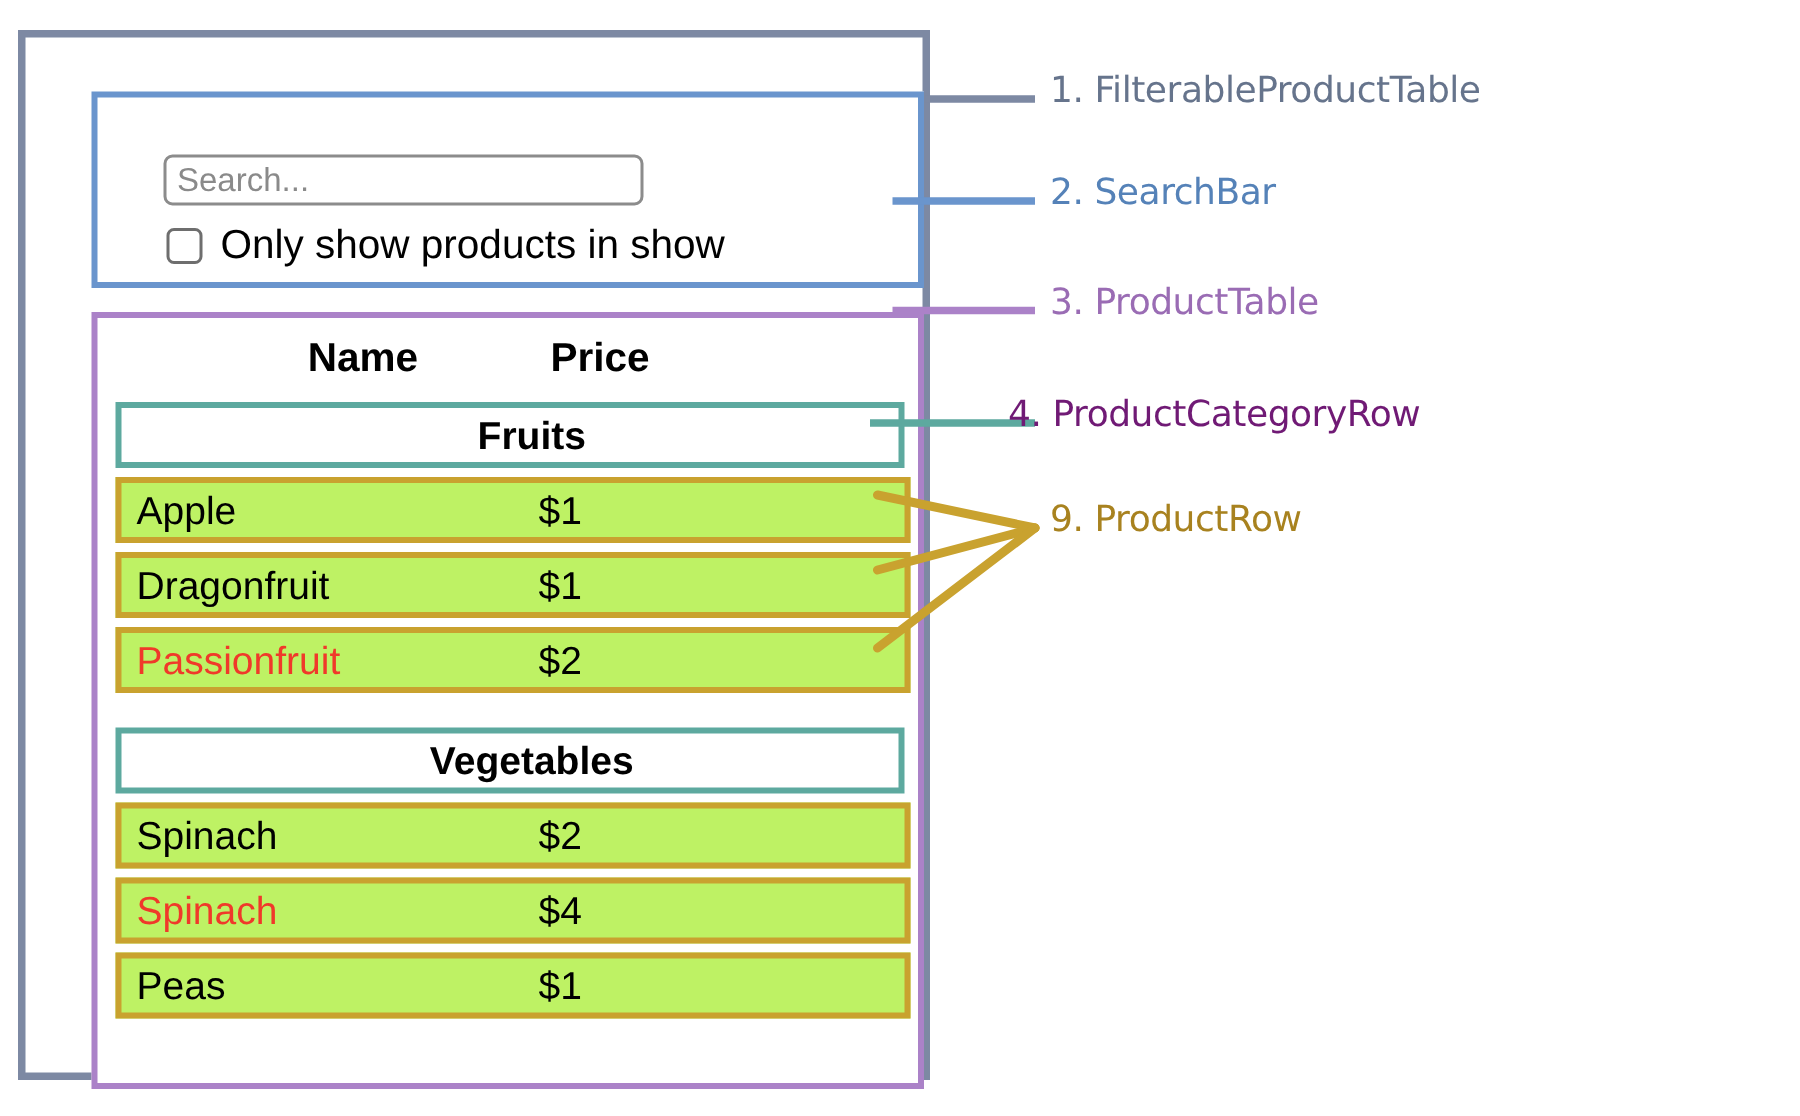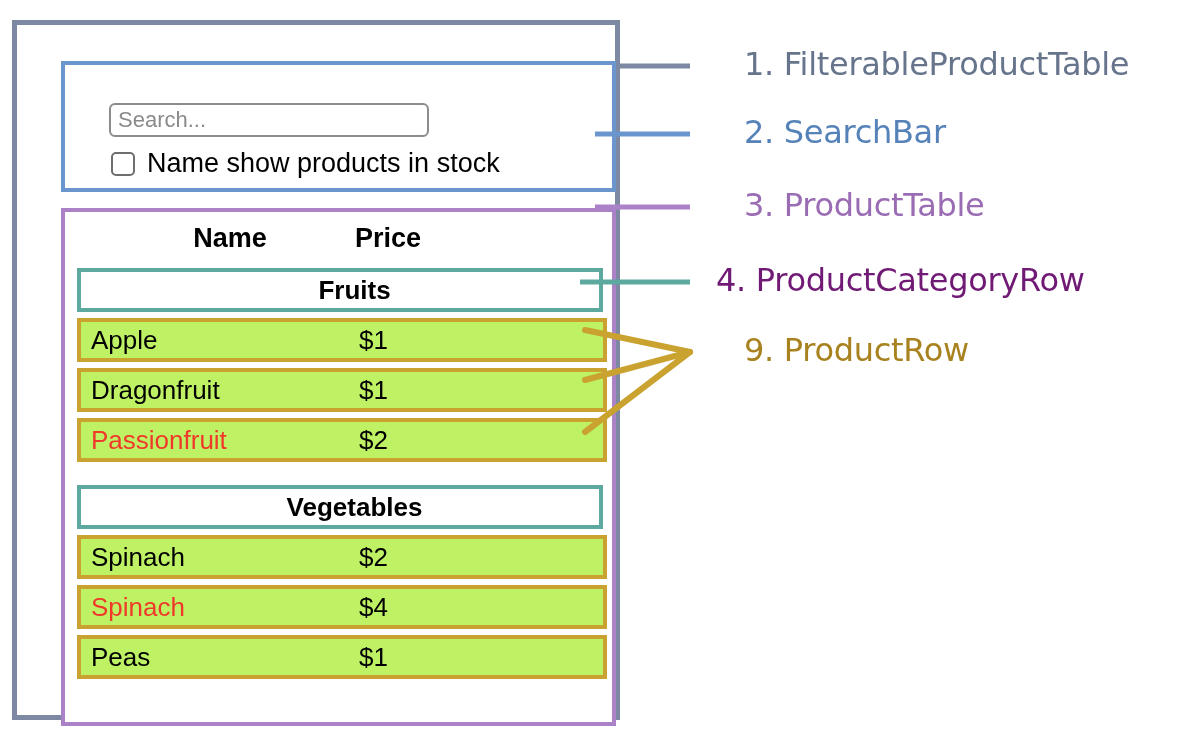--- a/index.html
+++ b/index.html
@@ -65,21 +65,21 @@
   
   .producttable-box {
     position: absolute;
     left: 44px; top: 183px;
     width: 555px; height: 518px;
     border: 4px solid var(--c-table);
     background: #ffffff;
   }
   .th-row {
     position: absolute;
-    left: 0; top: 4px;
+    left: 12px; top: 4px;
     width: 529px; height: 46px;
   }
   .th-name {
     position: absolute; left: 0; top: 0;
     width: 330px; text-align: center;
     font-size: 27px; font-weight: bold; color: #000;
     line-height: 44px;
   }
   .th-price {
     position: absolute; left: 290px; top: 0;
@@ -125,39 +125,38 @@
 
   
   .anno-svg {
     position: absolute; left: 0; top: 0;
     width: 1200px; height: 744px;
     pointer-events: none;
   }
   .anno-label {
     position: absolute;
     font-family: "DejaVu Sans", sans-serif;
-    font-size: 32px;
+    font-size: 24px;
     letter-spacing: -0.3px;
     white-space: nowrap;
     line-height: 1;
-    margin-left: 44px;
   }
 </style>
 </head>
 <body>
 
 <div id="stage">
 
   <div class="outer-box">
 
     <div class="searchbar-box">
       <input class="search-input" type="text" placeholder="Search..." style="">
       <div class="checkbox-row">
         <span class="cb-box"></span>
-        <span class="cb-label">Name show products in stock</span>
+        <span class="cb-label">Only show products in show</span>
       </div>
     </div>
 
     <div class="producttable-box">
       <div class="th-row">
         <span class="th-name">Name</span>
         <span class="th-price">Price</span>
       </div>
 
       <div class="rows-area">

